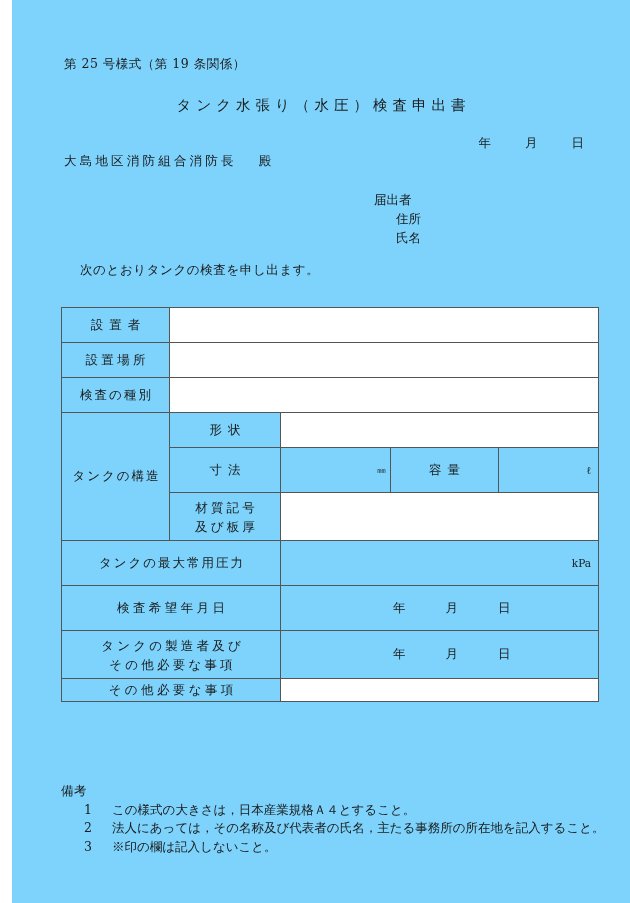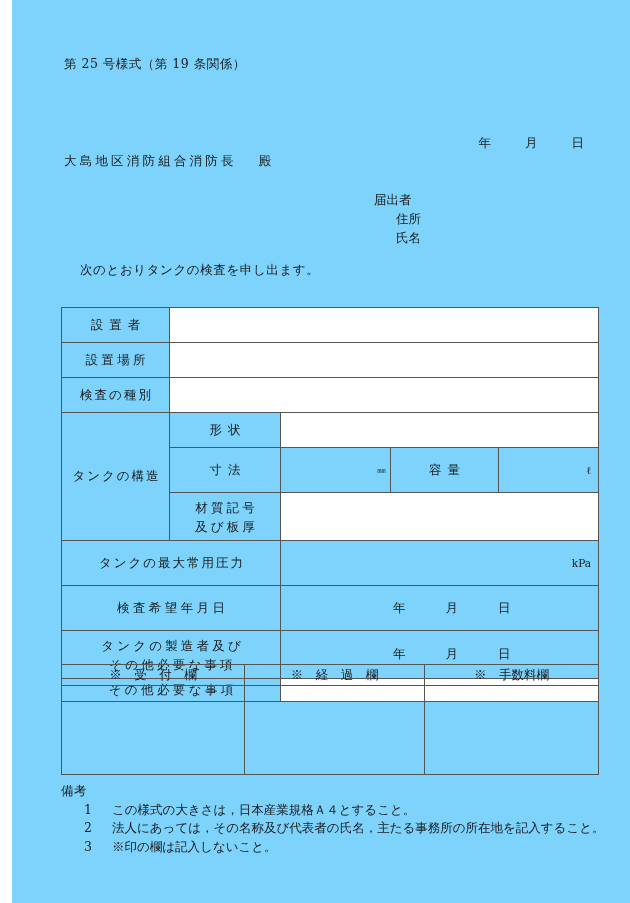--- a/index.html
+++ b/index.html
@@ -195,20 +195,21 @@
   }
   .remarks-text { white-space: nowrap; }
 </style>
 </head>
 <body>
 
 <div class="page">
 
   <div class="form-no">第 25 号様式（第 19 条関係）</div>
 
+  <div class="doc-title">タンク水張り（水圧）検査申出書</div>
 
   <div class="date-line">
     <span>年</span><span class="gap"></span><span>月</span><span class="gap"></span><span>日</span>
   </div>
 
   <div class="addressee">
     <span>大島地区消防組合消防長</span><span class="hon">殿</span>
   </div>
 
   <div class="submitter">
@@ -310,39 +311,20 @@
 
       <tr style="height:22px">
         <td class="lbl" colspan="2" style="height:22px">
           <span class="spread-sm">その他必要な事項</span>
         </td>
         <td class="cell-blank" colspan="3" style="height:22px"></td>
       </tr>
     </tbody>
   </table>
 
-  <table class="note-table">
-    <colgroup>
-      <col style="width:183px">
-      <col style="width:180px">
-      <col style="width:174px">
-    </colgroup>
-    <tbody>
-      <tr class="note-head">
-        <td>※　受　付　欄</td>
-        <td>※　経　過　欄</td>
-        <td>※　手数料欄</td>
-      </tr>
-      <tr class="note-body">
-        <td></td>
-        <td></td>
-        <td></td>
-      </tr>
-    </tbody>
-  </table>
 
   <div class="remarks">
     <div class="remarks-title">備考</div>
     <div class="remarks-item">
       <span class="remarks-num">1</span>
       <span class="remarks-text">この様式の大きさは，日本産業規格Ａ４とすること。</span>
     </div>
     <div class="remarks-item">
       <span class="remarks-num">2</span>
       <span class="remarks-text">法人にあっては，その名称及び代表者の氏名，主たる事務所の所在地を記入すること。</span>

